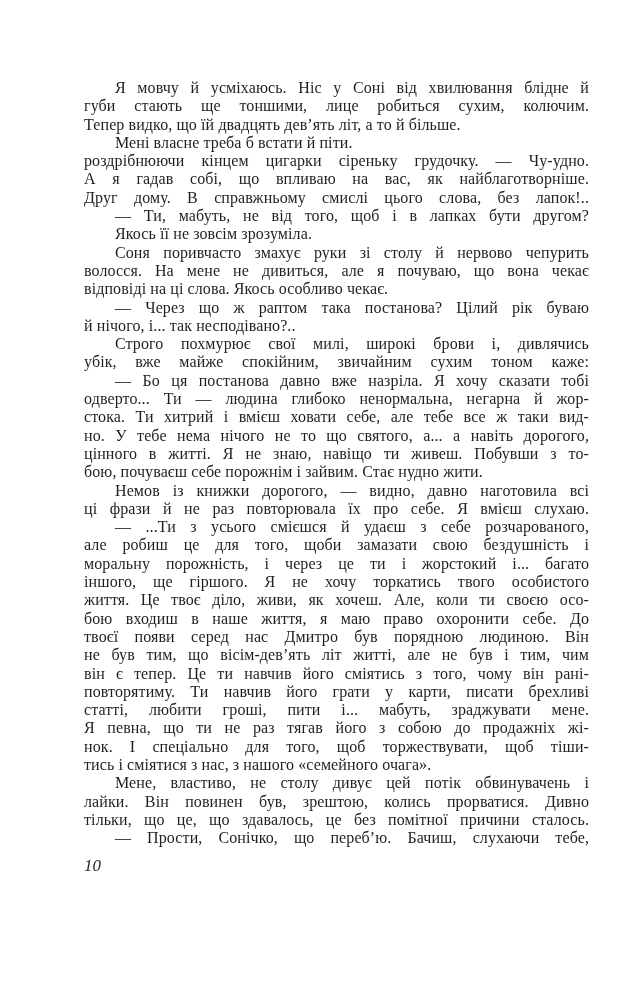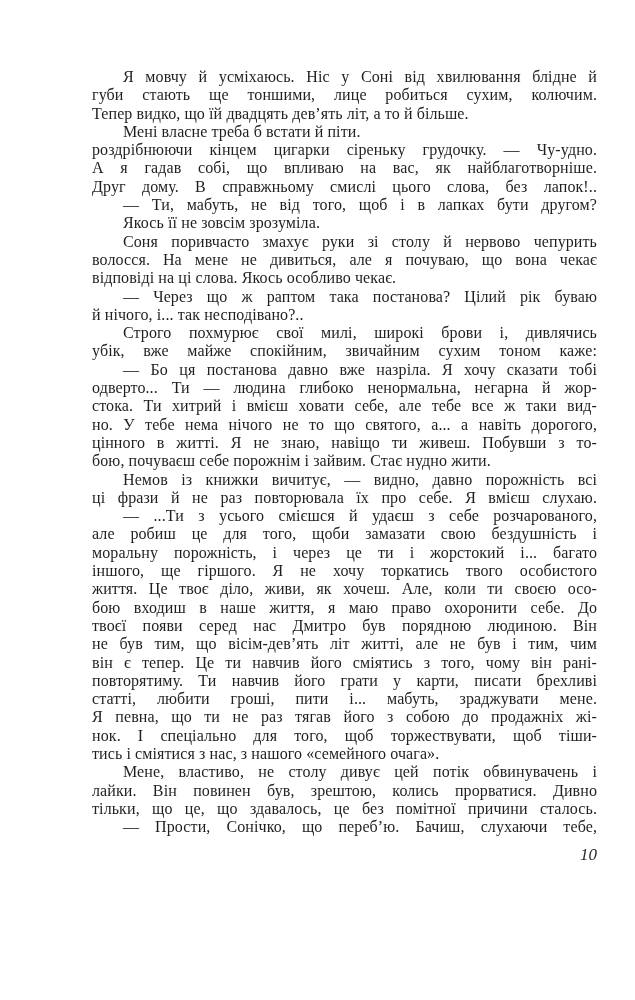--- a/index.html
+++ b/index.html
@@ -18,43 +18,42 @@
     position: absolute;
     left: 0;
     top: 0;
     width: 635px;
     height: 1000px;
     background: #ffffff;
   }
   .text-column {
     position: absolute;
     left: 84px;
-    top: 68px;
+    top: 79px;
     width: 505px;
     color: #1f1f1f;
-    margin-left: 8px;
   }
   .line {
     font-size: 16px;
     line-height: 18.3px;
     height: 18.3px;
     overflow: hidden;
     text-align: justify;
     text-align-last: justify;
     letter-spacing: 0.1px;
   }
   .line.indent {
     text-indent: 31px;
   }
   .line.last {
     text-align-last: left;
   }
   .page-number {
     margin-top: 9px;
-    text-align: right;
+    text-align: left;
     font-style: italic;
     font-size: 17px;
     line-height: 20px;
     color: #2a2a2a;
   }
 </style>
 </head>
 <body>
 
 <div class="book-page">
@@ -75,21 +74,21 @@
         <div class="line indent">— Через що ж раптом така постанова? Цілий рік буваю</div>
         <div class="line last">й нічого, і... так несподівано?..</div>
         <div class="line indent">Строго похмурює свої милі, широкі брови і, дивлячись</div>
         <div class="line">убік, вже майже спокійним, звичайним сухим тоном каже:</div>
         <div class="line indent">— Бо ця постанова давно вже назріла. Я хочу сказати тобі</div>
         <div class="line">одверто... Ти — людина глибоко ненормальна, негарна й жор-</div>
         <div class="line">стока. Ти хитрий і вмієш ховати себе, але тебе все ж таки вид-</div>
         <div class="line">но. У тебе нема нічого не то що святого, а... а навіть дорогого,</div>
         <div class="line">цінного в житті. Я не знаю, навіщо ти живеш. Побувши з то-</div>
         <div class="line last">бою, почуваєш себе порожнім і зайвим. Стає нудно жити.</div>
-        <div class="line indent">Немов із книжки вичитує, — видно, давно порожність всі</div>
+        <div class="line indent">Немов із книжки дорогого, — видно, давно наготовила всі</div>
         <div class="line">ці фрази й не раз повторювала їх про себе. Я вмієш слухаю.</div>
         <div class="line indent">— ...Ти з усього смієшся й удаєш з себе розчарованого,</div>
         <div class="line">але робиш це для того, щоби замазати свою бездушність і</div>
         <div class="line">моральну порожність, і через це ти і жорстокий і... багато</div>
         <div class="line">іншого, ще гіршого. Я не хочу торкатись твого особистого</div>
         <div class="line">життя. Це твоє діло, живи, як хочеш. Але, коли ти своєю осо-</div>
         <div class="line">бою входиш в наше життя, я маю право охоронити себе. До</div>
         <div class="line">твоєї появи серед нас Дмитро був порядною людиною. Він</div>
         <div class="line">не був тим, що вісім-дев’ять літ житті, але не був і тим, чим</div>
         <div class="line">він є тепер. Це ти навчив його сміятись з того, чому він рані-</div>

